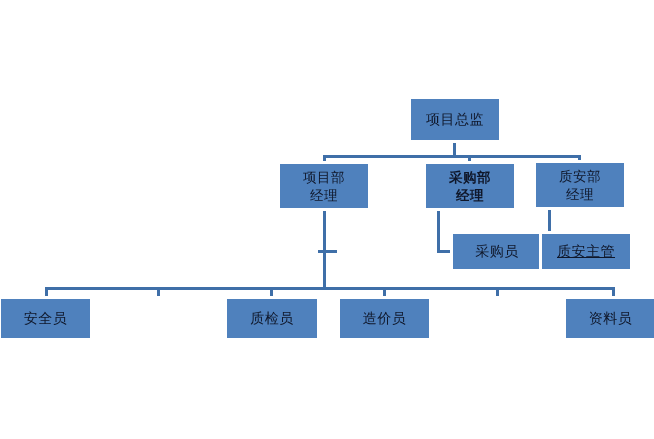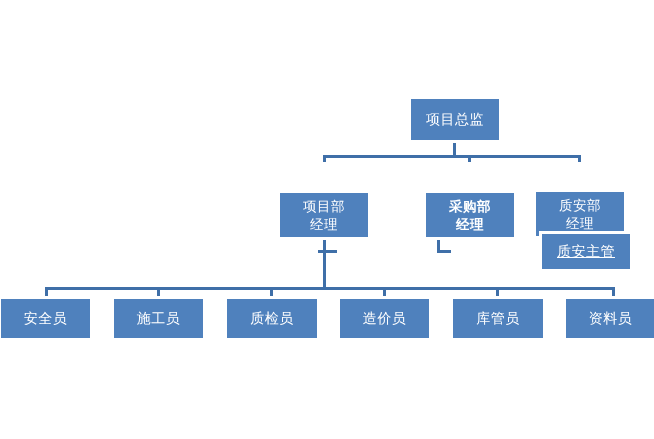--- a/index.html
+++ b/index.html
@@ -23,28 +23,28 @@
   
   .node {
     position: absolute;
     box-sizing: border-box;
     background: #4F81BD;
     border: 3px solid #ffffff;
     display: flex;
     align-items: center;
     justify-content: center;
     text-align: center;
-    color: #ffffff;
+    color: #0f172a;
     font-size: 14px;
     line-height: 1.35;
     white-space: pre-line;
     letter-spacing: 0.5px;
     z-index: 3;
   }
-  .node.two-line { font-size: 13.5px; margin-top: 29px; }
+  .node.two-line { font-size: 13.5px; }
 </style>
 </head>
 <body>
 
 <div id="chart-root">
 
   <div class="wire" style="left:453px; top:143px; width:3px; height:13px;"></div>
 
   <div class="wire" style="left:323px; top:155px; width:258px; height:3px;"></div>
 
@@ -75,22 +75,21 @@
 
   <div class="node" style="left:408px; top:96px; width:94px; height:47px;">项目总监</div>
 
   <div class="node two-line" style="left:277px; top:161px; width:94px; height:50px;">项目部
 经理</div>
   <div class="node two-line" style="left:423px; top:161px; width:94px; height:50px;font-weight:bold;">采购部
 经理</div>
   <div class="node two-line" style="left:533px; top:160px; width:94px; height:50px;">质安部
 经理</div>
 
+  <div class="node" style="left:450px; top:231px; width:94px; height:41px;">采购员</div>
   <div class="node" style="left:539px; top:231px; width:94px; height:41px;text-decoration:underline;">质安主管</div>
 
   <div class="node" style="left:-2px; top:296px; width:95px; height:45px;">安全员</div>
-  <div class="node" style="left:111px; top:296px; width:95px; height:45px;">施工员</div>
   <div class="node" style="left:337px; top:296px; width:95px; height:45px;">造价员</div>
   <div class="node" style="left:224px; top:296px; width:96px; height:45px;">质检员</div>
-  <div class="node" style="left:450px; top:296px; width:96px; height:45px;">库管员</div>
   <div class="node" style="left:563px; top:296px; width:95px; height:45px;">资料员</div>
 
 </div>
 
 </body></html>

